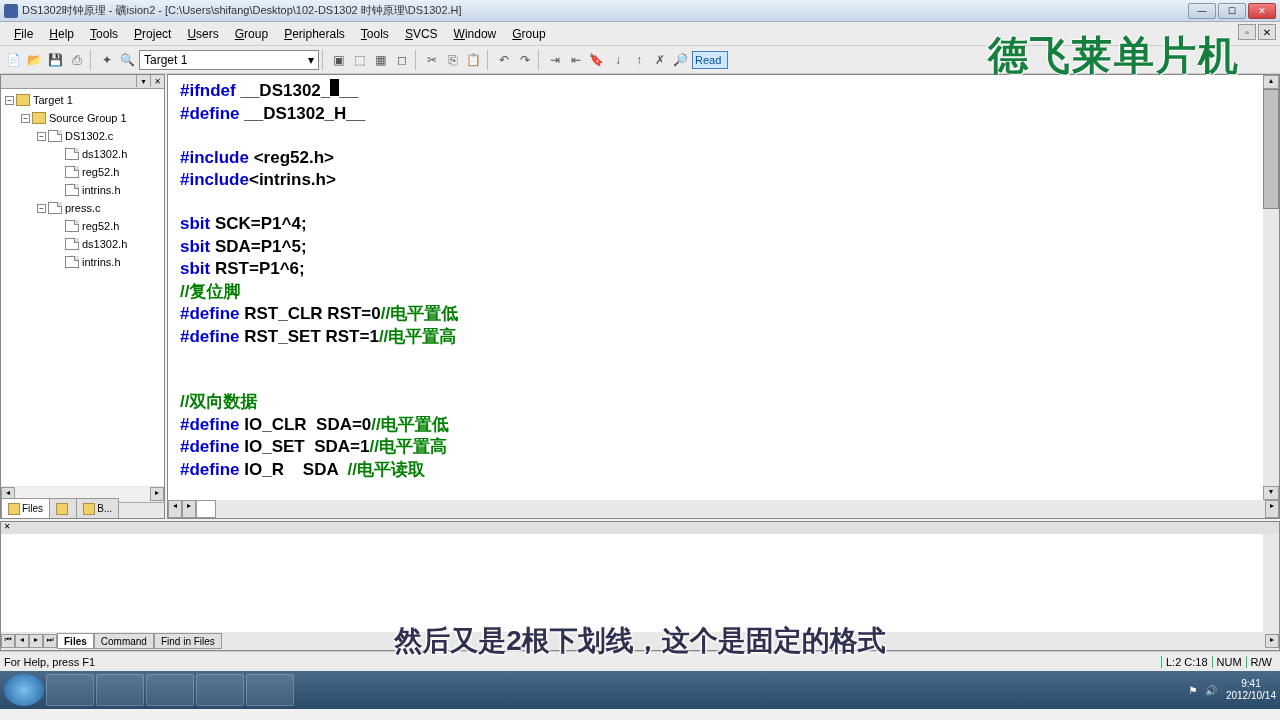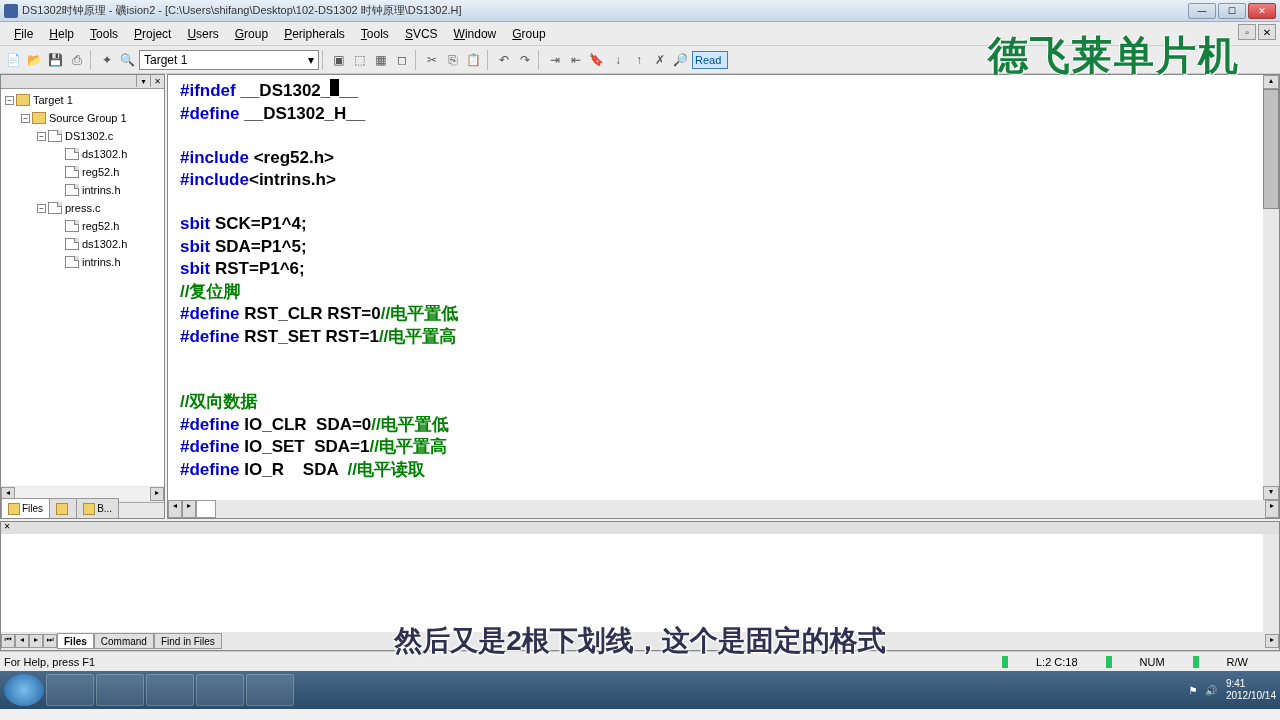--- a/index.html
+++ b/index.html
@@ -59,26 +59,26 @@
 .output-body { flex: 1; display: flex; }
 .output-text { flex: 1; }
 .output-vscroll { width: 16px; background: #e8e8e8; }
 .output-tabs { height: 18px; background: #e8e8e8; display: flex; align-items: center; font-size: 10px; }
 .output-tabs .arrow { width: 14px; height: 14px; background: #ddd; border: 1px solid #999; font-size: 8px; text-align: center; }
 .output-tab { padding: 0 6px; height: 16px; background: #e0e0e0; border: 1px solid #999; display: flex; align-items: center; cursor: pointer; }
 .output-tab.active { background: #fff; font-weight: bold; }
 .output-tabs .track { flex: 1; background: #e8e8e8; }
 .statusbar { height: 20px; background: #ececec; display: flex; align-items: center; font-size: 11px; border-top: 1px solid #ccc; padding: 0 4px; }
 .status-left { flex: 1; }
-.status-cell { padding: 0 28px; border-left: 6px solid #22c55e; }
+.status-cell { padding: 0 4px; border-left: 1px solid #22c55e; }
 .taskbar { height: 38px; background: linear-gradient(#4a6a8a,#2a4a6a); display: flex; align-items: center; padding: 0 4px; gap: 2px; position: relative; }
 .start-btn { width: 40px; height: 32px; background: radial-gradient(circle,#7ac0f0,#2060a0); border-radius: 50%; cursor: pointer; }
 .task-item { width: 48px; height: 32px; background: rgba(255,255,255,0.1); border: 1px solid rgba(255,255,255,0.2); border-radius: 2px; cursor: pointer; }
 .tray { position: absolute; right: 4px; display: flex; align-items: center; gap: 8px; color: #fff; font-size: 10px; }
-.tray-time { text-align: left; line-height: 12px; }
+.tray-time { text-align: center; line-height: 12px; }
 .watermark { position: absolute; top: 28px; right: 40px; font-size: 40px; font-weight: 900; color: #15803d; text-shadow: 1px 1px 0 #fff, -1px -1px 0 #fff; font-family: "STKaiti","KaiTi",serif; letter-spacing: 2px; }
 .subtitle { position: absolute; bottom: 60px; left: 0; right: 0; text-align: center; font-size: 28px; font-weight: bold; color: #303050; text-shadow: 1px 1px 2px #fff, -1px -1px 2px #fff, 1px -1px 2px #fff, -1px 1px 2px #fff; font-family: "SimHei", sans-serif; pointer-events: none; }
 .cursor-block { display: inline-block; width: 9px; height: 17px; background: #000; vertical-align: baseline; }
 </style>
 </head>
 <body>
 
 <div class="titlebar">
   <div class="titlebar-icon"></div>
   <div class="titlebar-text">DS1302时钟原理 - 礦ision2 - [C:\Users\shifang\Desktop\102-DS1302 时钟原理\DS1302.H]</div>

